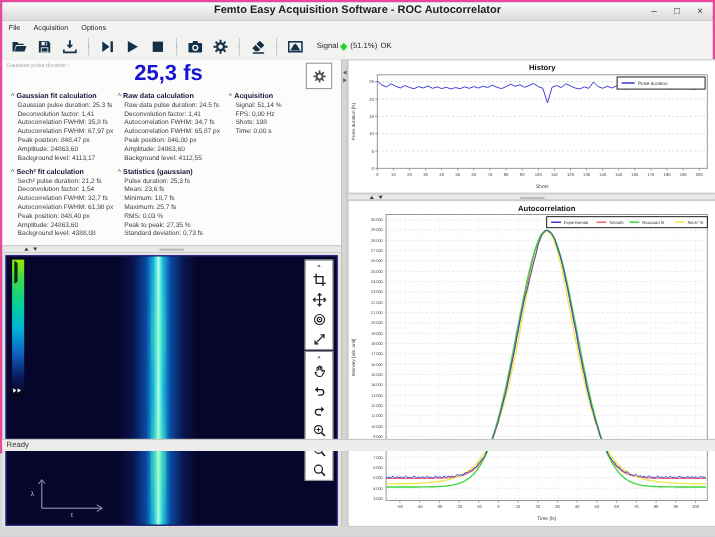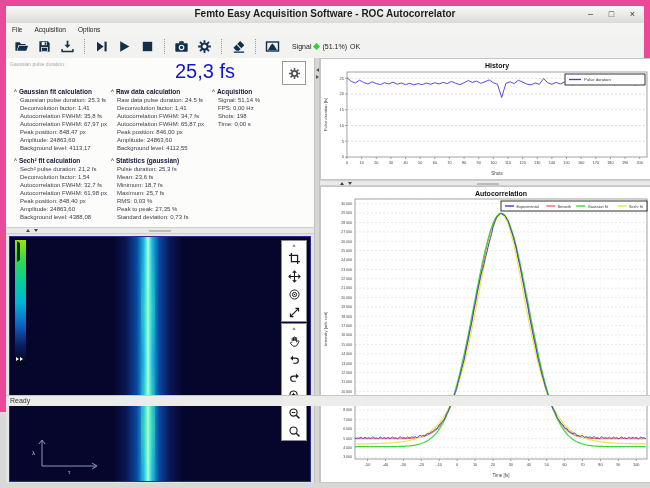--- a/index.html
+++ b/index.html
@@ -1,17 +1,17 @@
 <!DOCTYPE html>
 <html><head>
 <meta charset="utf-8">
 <style>
   html,body{margin:0;padding:0;background:#d8d8d6;}
   body{width:650px;height:488px;font-family:"Liberation Sans",sans-serif;overflow:hidden;}
-  .window{position:relative;width:650px;height:412px;background:#6d28d9;border:6px solid #ec4899;box-sizing:border-box;}
+  .window{position:relative;width:650px;height:412px;background:#6d28d9;border:2px solid #ec4899;box-sizing:border-box;}
 
   
   .titlebar{position:absolute;left:0;top:0;right:0;height:17px;background:linear-gradient(#f9f9f9,#dadad8);border-bottom:1px solid #c2c2c0;}
   .title{position:absolute;left:0;right:0;top:2px;text-align:center;font-size:10px;font-weight:bold;color:#1e1e1e;}
   .win-btns{position:absolute;right:6px;top:2px;display:flex;gap:10px;}
   .win-btn{font-size:9px;color:#333;width:11px;text-align:center;line-height:12px;cursor:default;}
 
   
   .menubar{position:absolute;top:17px;left:0;right:0;height:12px;background:#f4f4f2;border-bottom:1px solid #e2e2e0;display:flex;gap:12px;padding-left:6px;align-items:center;}
   .menu-item{font-size:6.5px;color:#222;}
@@ -23,21 +23,21 @@
   .tsep{width:0;height:15px;border-left:1px dotted #9a9a98;margin:0 5px;}
   .signal{display:flex;align-items:center;gap:3px;margin-left:8px;font-size:7px;color:#222;}
   .diamond{width:5px;height:5px;transform:rotate(45deg);display:inline-block;}
   .logo{position:absolute;right:0;top:0;height:23px;width:98px;background:linear-gradient(100deg,#0e2d4b,#123c63);clip-path:polygon(12px 0,100% 0,100% 100%,0 100%);display:flex;align-items:center;padding-left:14px;gap:3px;box-sizing:border-box;}
   .logo-text{color:#fff;font-size:9px;font-style:italic;font-weight:bold;letter-spacing:.2px;}
   .logo-tag{position:absolute;left:40px;bottom:3px;width:50px;height:2px;background:rgba(150,200,240,.6);}
 
   
   .results{position:absolute;left:0;top:52px;width:308px;height:169px;background:#fcfcfa;}
   .top-label{position:absolute;left:4px;top:3px;font-size:5px;color:#a8a8a6;}
-  .big-value{position:absolute;left:120px;right:30px;top:2px;text-align:center;font-size:20px;font-weight:normal;color:#1414d2;}
+  .big-value{position:absolute;left:120px;right:30px;top:2px;font-size:20px;font-weight:bold;color:#1414d2;}
   .gear-btn{position:absolute;right:8px;top:3px;width:24px;height:24px;border:1px solid #9a9a98;background:#fff;color:#555;display:flex;align-items:center;justify-content:center;padding:0;}
   .gear-btn svg{width:13px;height:13px;}
   .sections{position:absolute;left:8px;top:30px;right:2px;display:grid;grid-template-columns:97px 101px 96px;row-gap:5px;}
   .sec-title{font-size:6.5px;font-weight:bold;color:#16163a;margin-bottom:1px;white-space:nowrap;}
   .caret{font-size:5px;color:#444;margin-right:2px;vertical-align:top;}
   .sec-line{font-size:6px;color:#3c3c48;line-height:8px;padding-left:6px;white-space:nowrap;}
 
   
   .hsplit{position:absolute;background:#e9e9e7;border-top:1px solid #cfcfcd;border-bottom:1px solid #cfcfcd;box-sizing:border-box;}
   #hsplit1{left:0;top:221px;width:308px;height:7px;}

